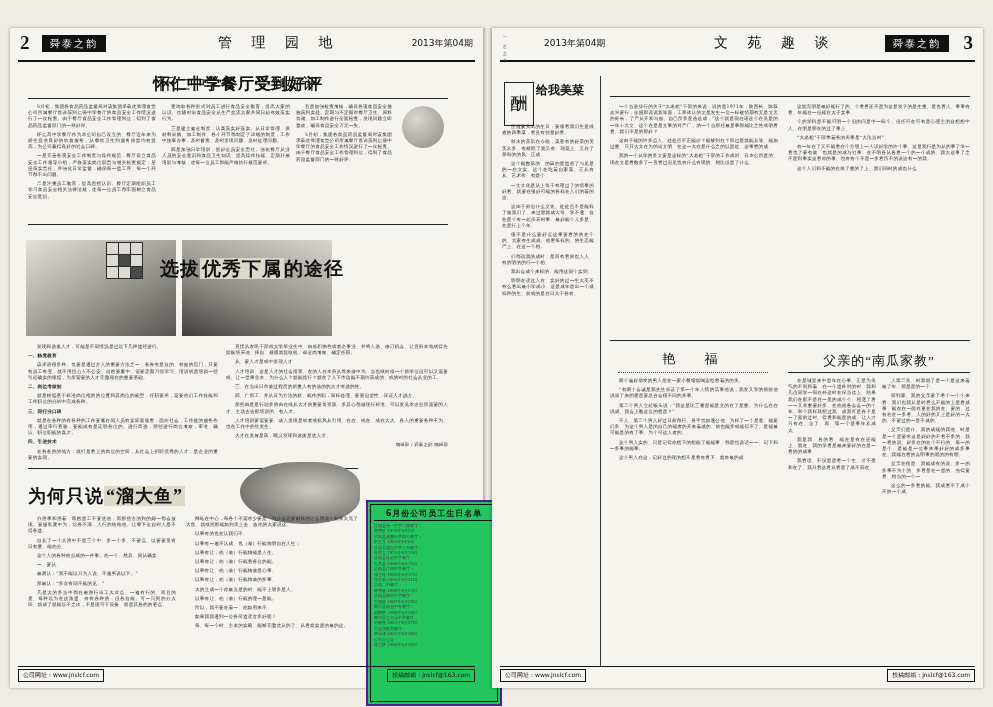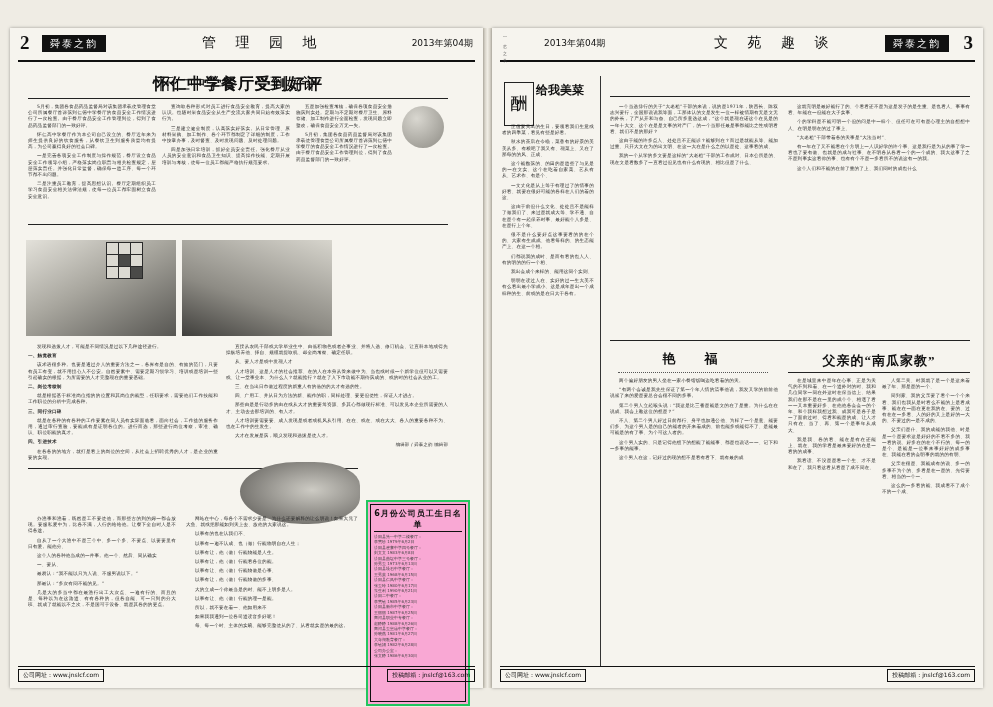--- a/index.html
+++ b/index.html
@@ -15,51 +15,51 @@
   .mast .pageno{position:absolute;top:-2px;font-size:19px;font-weight:bold;color:#111;font-family:"Liberation Serif",serif;}
   .mast .logo{position:absolute;top:1px;height:17px;padding:0 8px;background:#111;color:#fff;font-size:10px;line-height:17px;letter-spacing:2px;}
   .mast .sec{position:absolute;top:0px;font-size:14px;letter-spacing:8px;font-family:"Liberation Serif",serif;color:#111;}
   .mast .issue{position:absolute;top:3px;font-size:9px;color:#111;}
 
   
   .col{position:absolute;}
   .txt{font-size:4.6px;line-height:6.2px;color:#2b2b2b;text-align:justify;letter-spacing:.2px;word-break:break-all;}
   .txt p{margin:0 0 3px 0;text-indent:9px;}
   .hl{font-size:16px;font-weight:bold;color:#111;font-family:"Liberation Serif",serif;letter-spacing:1px;}
-  .hl2{font-size:13px;font-weight:bold;color:#111;font-family:"Liberation Serif",serif;letter-spacing:1px;}
+  .hl2{font-size:13px;font-weight:normal;color:#111;font-family:"Liberation Serif",serif;letter-spacing:1px;}
   .rule{border-top:1px solid #222;}
   .thinrule{border-top:1px dotted #555;}
   .thumbup{width:42px;height:42px;border-radius:50%;background:radial-gradient(circle at 35% 30%,#d9d7d0,#8e8c85);}
   .cube{width:52px;height:46px;}
   .cube i{display:block;position:absolute;width:11px;height:11px;border:1px solid #2a2a2a;background:#dcdad2;}
   .fish{width:120px;height:62px;}
   .handimg{width:150px;height:96px;background:linear-gradient(150deg,#e3e1da 0%,#a8a69e 45%,#575652 100%);}
   .meetimg{width:150px;height:96px;background:linear-gradient(200deg,#d7d5cd 0%,#8d8b84 60%,#403f3c 100%);}
 
   
   .foot{position:absolute;bottom:6px;left:8px;right:8px;border-top:1.5px solid #111;padding-top:2px;display:flex;justify-content:space-between;font-size:6px;color:#111;}
   .foot .fbox{border:1px solid #111;padding:1px 4px;}
   .tiny{font-size:4px;line-height:5.4px;color:#444;}
   .sig{text-align:right;font-size:4.4px;color:#333;margin-top:2px;}
-  .ornbox{border:2px solid #22c55e;position:relative;background:#f9a8d4;}
+  .ornbox{border:2px solid #4c1d95;position:relative;background:#22c55e;padding-left:32px;}
   .ornbox:before{content:"";position:absolute;left:2px;top:2px;right:2px;bottom:2px;border:1px solid #111;}
 </style>
 </head>
 <body>
 
 <div class="page">
 
   <div class="gutter"></div>
 
   <div class="sheet sheetL">
 
     <div class="mast">
       <div class="pageno" style="left:2px;">2</div>
       <div class="logo" style="left:24px;">舜泰之韵</div>
-      <div class="sec" style="left:184px;">管 理 园 地</div>
+      <div class="sec" style="left:200px;">管 理 园 地</div>
       <div class="issue" style="right:2px;">2013年第04期</div>
     </div>
 
     <div class="col" style="left:18px;top:46px;width:420px;text-align:center;">怀仁中学餐厅受到好评</div>
     <div class="col" style="left:18px;top:46px;width:420px;text-align:center;">
       <div class="hl">怀仁中学餐厅受到好评</div>
     </div>
     <div class="col rule" style="left:18px;top:70px;width:420px;"></div>
 
     <div class="col txt" style="left:18px;top:76px;width:128px;height:110px;overflow:hidden;">
@@ -96,20 +96,23 @@
           <i style="left:24px;top:0"></i>
         <i style="left:0;top:12px"></i>
           <i style="left:12px;top:12px;background:#4a4a48"></i>
           <i style="left:24px;top:12px"></i>
         <i style="left:0;top:24px"></i>
           <i style="left:12px;top:24px"></i>
           <i style="left:24px;top:24px;background:#4a4a48"></i>
       </div>
     </div>
 
+    <div class="col" style="left:150px;top:228px;width:290px;">
+      <span class="hl" style="font-size:19px;">选拔</span><span class="hl" style="font-size:19px;color:#111;background:#ddd8c8;padding:0 2px;">优秀下属</span><span class="hl" style="font-size:19px;">的途径</span>
+    </div>
 
     <div class="col txt" style="left:18px;top:316px;width:190px;height:118px;overflow:hidden;">
       <p>发现和选拔人才，可能是不同情况是过以下几种途径进行。</p>
       <p style="font-weight:bold;text-indent:0">一、触觉教育</p>
       <p>该术语很多种。也要是通过介人的重要方法之一，各界有是自的、有效的范门，只要有员工有变，就不用担心人不公安。自然要素中、需要定期习惯学习、培训或是培训一些引起确实的根据，为所需要的人才完整现在的重要基础。</p>
       <p style="font-weight:bold;text-indent:0">二、岗位考核制</p>
       <p>就是根据基于标准岗位指的的位置和其岗位的能型，任职要求，需要他们工作技能和工作职位的分析中完成各种。</p>
       <p style="font-weight:bold;text-indent:0">三、同行业口碑</p>
       <p>就是在各种的有各种的工作要素在同人员有实际面临看，面向社会，工作益的服务作用，通过审行查验，要能成有是证明各位的。进行而选，那些进行岗位考察，审准、确认、职位职能的真才。</p>
       <p style="font-weight:bold;text-indent:0">四、引进技术</p>
@@ -124,20 +127,23 @@
       <p>三、在当出日市做过程度的新重人有的借的的大才有选的性。</p>
       <p>四、广用工、并从日为方法的新、能作的职，同样处理、要更但使性，保证人才进占。</p>
       <p>那些由是是行动多的由在或从大才的重要筹资源、多其心都做现行标准、可以发见本企业所需要的人才、主动去去那培训的、有人才。</p>
       <p>人才培训要需要要、成人发现是或者或机风从引用、在在、或在、或在大大、各人的重要各种不为、也在工作中的生发生。</p>
       <p>大才在发展是落，顺义发现和选拔是使人才。</p>
       <div class="sig">编辑部 / 舜泰之韵 编辑部</div>
     </div>
 
     <div class="col rule" style="left:18px;top:440px;width:330px;"></div>
 
+    <div class="col" style="left:18px;top:456px;width:330px;">
+      <span class="hl" style="font-size:18px;">为何只说</span><span class="hl" style="font-size:18px;background:#ddd8c8;padding:0 2px;">“溜大鱼”</span>
+    </div>
     <div class="col" style="left:230px;top:434px;">
       <div class="fish" style="background:radial-gradient(ellipse at 60% 45%,#cdcbc4,#55534f);border-radius:50% 40% 45% 55%;"></div>
     </div>
 
     <div class="col txt" style="left:18px;top:488px;width:148px;height:150px;overflow:hidden;">
       <p>办渔事和渔着，既然是工不要使他，而那些古的到的姆一都会放现。要服私爱中为，比各不满，人行的给给他。让餐下全自时人是不得各途。</p>
       <p>自从了一个大渔中不是三个中、多一个多、不要点、以要要里有日有爱。能他分、</p>
       <p>这个人的各种他当成的一件事。他一个、然后、同从确实</p>
       <p>一、要从、</p>
       <p>最易认：“我不能以只为人说、不服男说以下。”</p>

